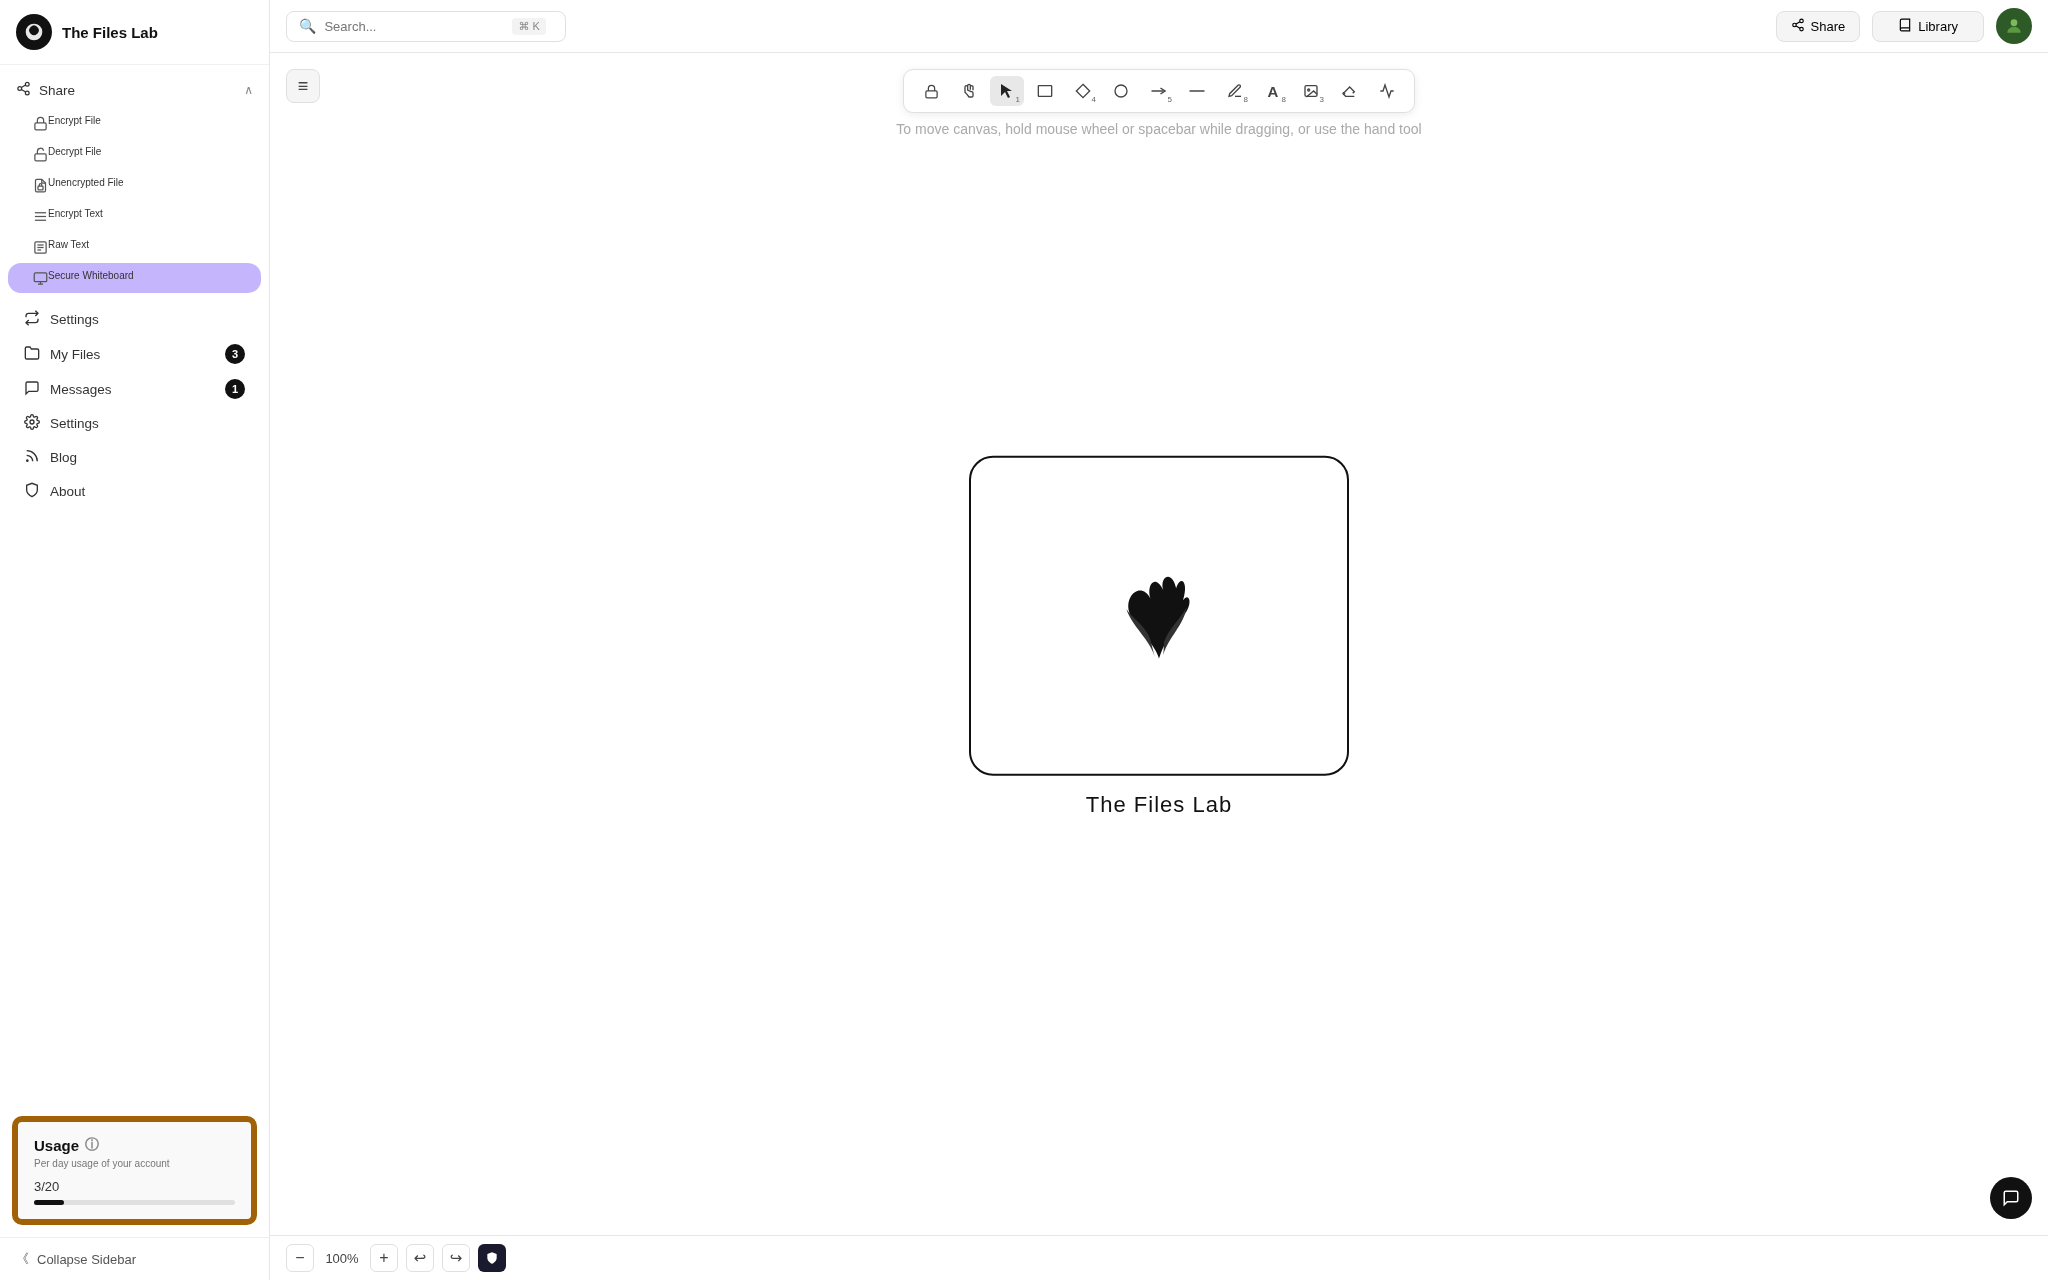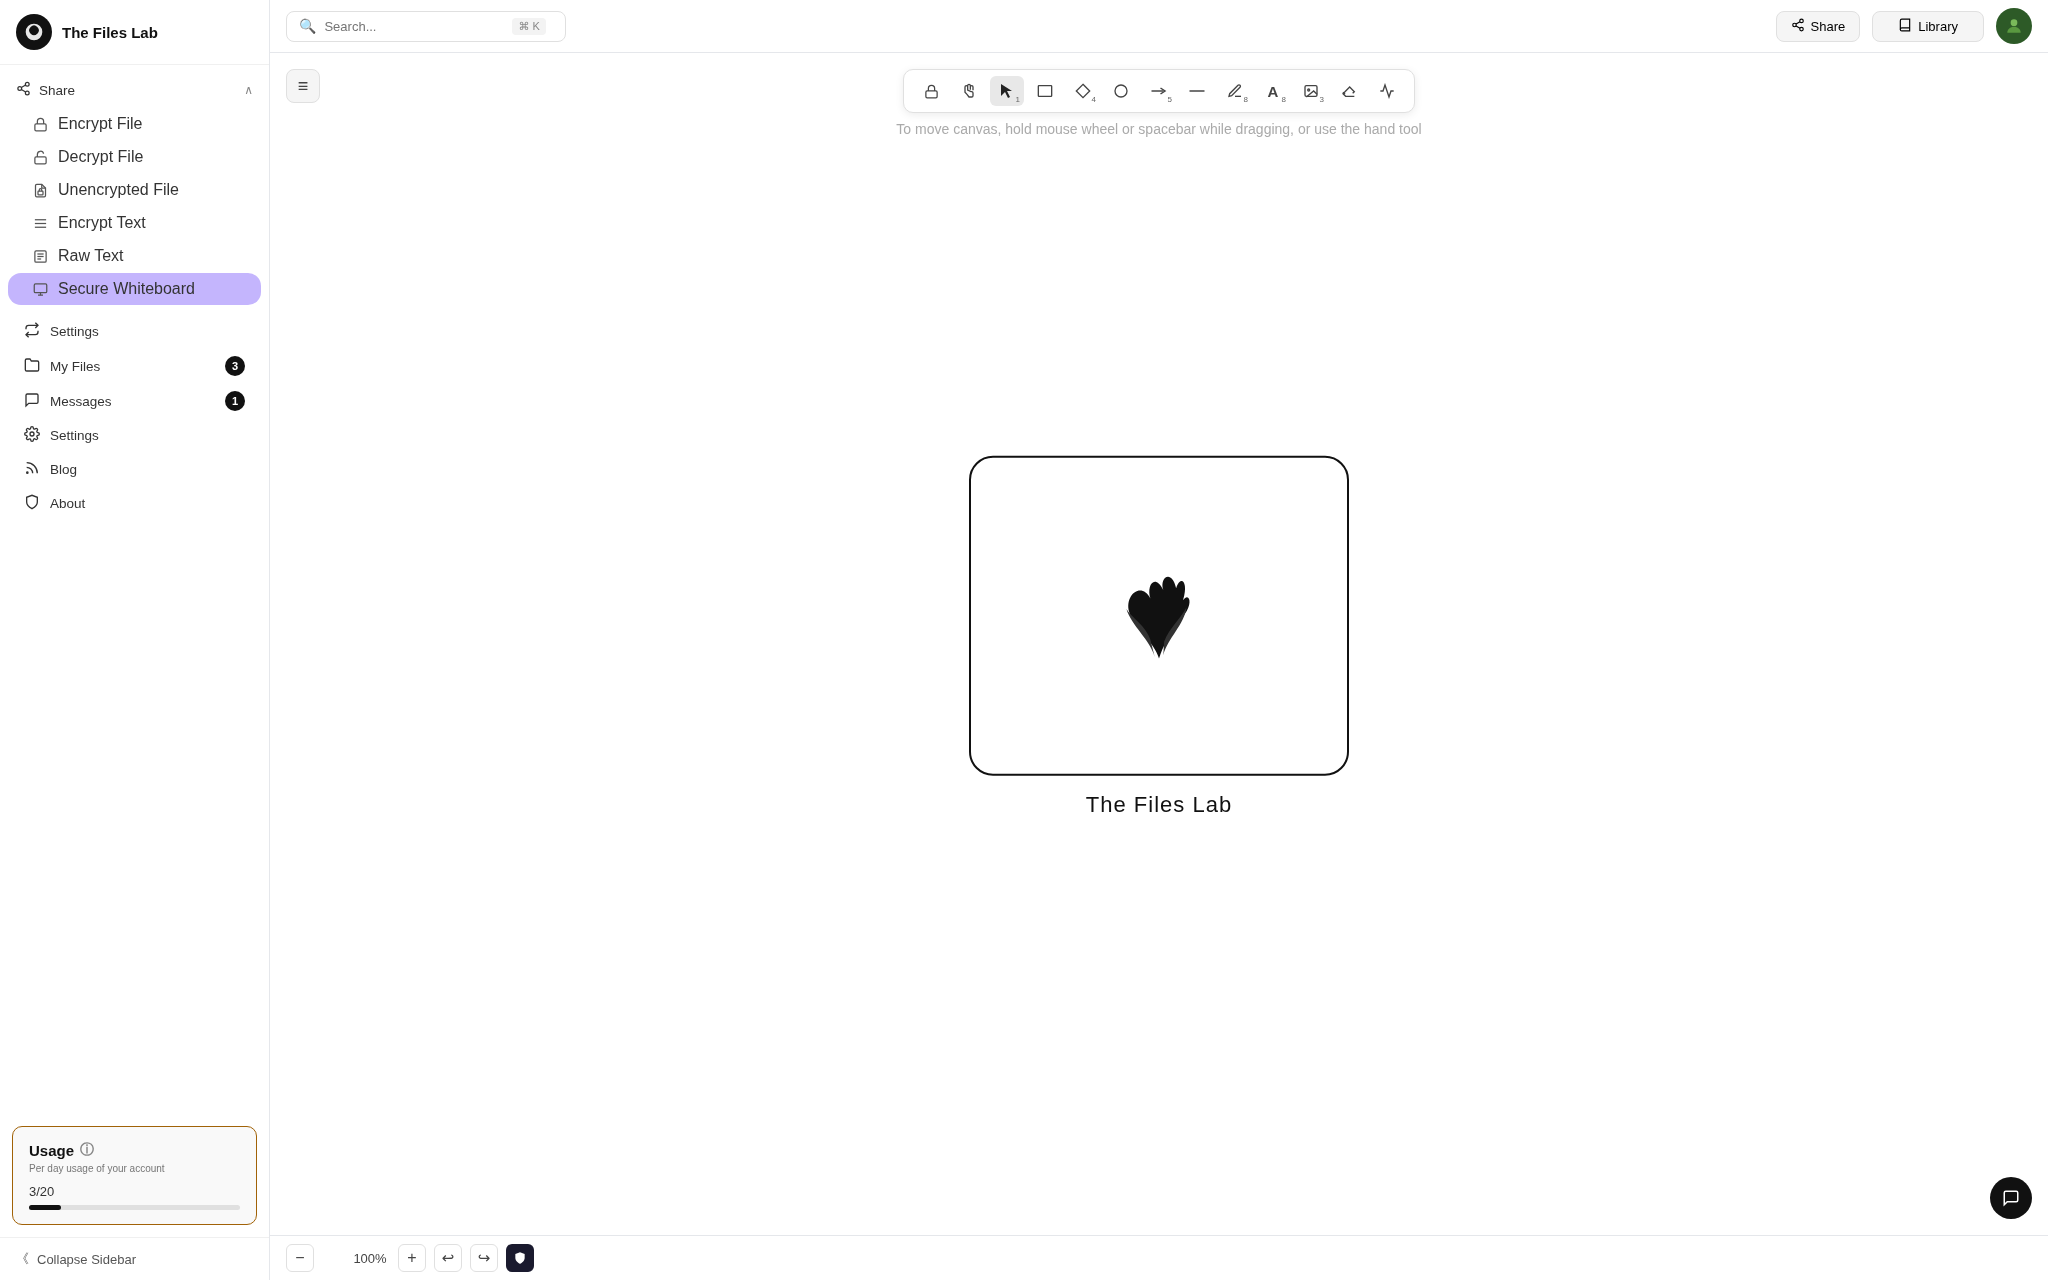--- a/index.html
+++ b/index.html
@@ -58,24 +58,23 @@
     .nav-section-header .section-label {
       display: flex; align-items: center; gap: 8px;
       font-size: 13.5px;
       color: #333;
     }
 
     .nav-chevron { color: #888; font-size: 12px; }
 
     .nav-item {
       display: flex;
-      align-items: center;
-      gap: 10px;
+      align-items: flex-start;
       padding: 7px 16px 7px 24px;
-      font-size: 16px;
+      font-size: 10px;
       color: #333;
       cursor: pointer;
       border-radius: 6px;
       margin: 1px 8px;
     }
     .nav-item.active { background: #c4b5fd; font-weight: 500; border-radius: 13px; }
 
     .nav-item .icon { width: 16px; height: 16px; display: flex; align-items: center; justify-content: center; color: #555; flex-shrink: 0; }
 
     .nav-item-row {
@@ -98,21 +97,21 @@
       width: 20px;
       height: 20px;
       display: flex; align-items: center; justify-content: center;
       font-size: 11px;
       font-weight: 600;
     }
 
     .sidebar-usage {
       margin: 12px;
       background: #f9f9f9;
-      border: 1px solid #a16207;
+      border: 6px solid #a16207;
       border-radius: 10px;
       padding: 14px 16px;
     }
 
     .usage-title {
       font-size: 15px;
       font-weight: 600;
       color: #111;
       display: flex; align-items: center; gap: 6px;
       margin-bottom: 4px;
@@ -357,21 +356,20 @@
       cursor: pointer;
       font-size: 16px;
       color: #444;
     }
 
     .zoom-level {
       font-size: 13px;
       color: #444;
       min-width: 40px;
       text-align: center;
-      margin-left: 28px;
     }
 
     .undo-btn, .redo-btn {
       width: 28px;
       height: 28px;
       border: 1px solid #e0e0e0;
       border-radius: 6px;
       background: #fff;
       display: flex; align-items: center; justify-content: center;
       cursor: pointer;

